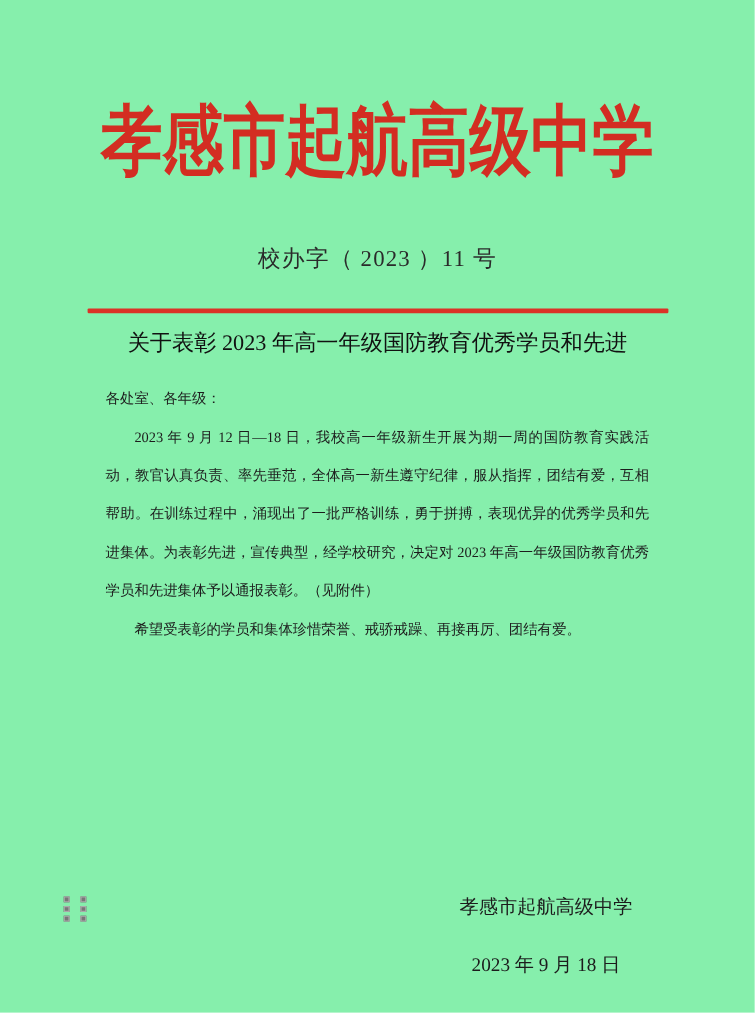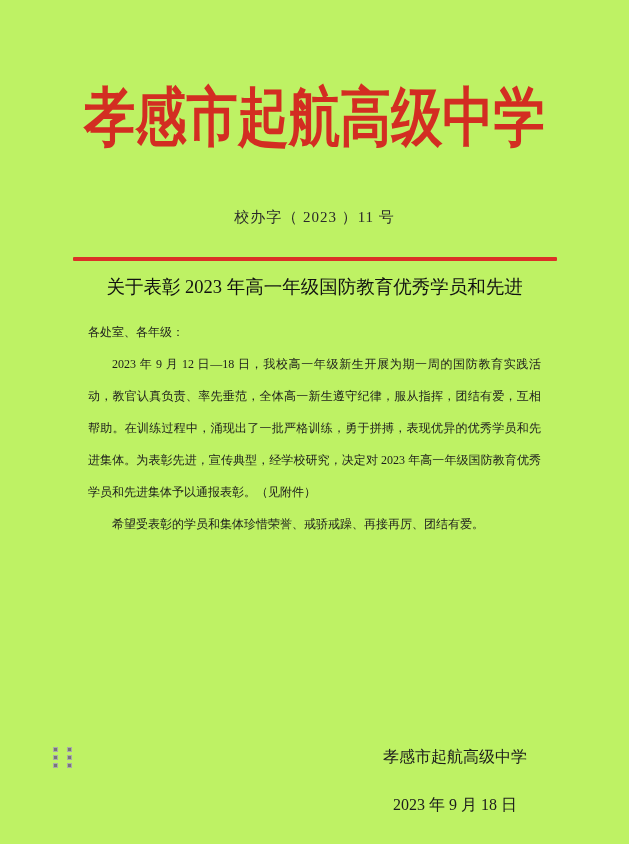--- a/index.html
+++ b/index.html
@@ -5,21 +5,21 @@
   * { margin: 0; padding: 0; box-sizing: border-box; }
   html, body {
     width: 629px; height: 844px;
     background: #ffffff;
     font-family: "Liberation Serif", "DejaVu Serif", serif;
     color: #1c1c1c;
   }
   .page {
     position: relative;
     width: 629px; height: 844px;
-    background: #bef264;
+    background: #86efac;
     overflow: hidden;
   }
 
   
   .letterhead {
     margin-top: 86px;
     text-align: center;
     font-size: 64px;
     line-height: 1;
     font-weight: bold;
@@ -27,21 +27,21 @@
     white-space: nowrap;
     transform: scaleX(0.80);
     transform-origin: center;
     letter-spacing: 0px;
   }
 
   
   .doc-number {
     margin-top: 56px;
     text-align: center;
-    font-size: 15px;
+    font-size: 19px;
     line-height: 22px;
     letter-spacing: 1px;
     color: #2a2a2a;
   }
 
   
   .red-rule {
     width: 484px;
     height: 4px;
     margin: 29px auto 0 auto;

